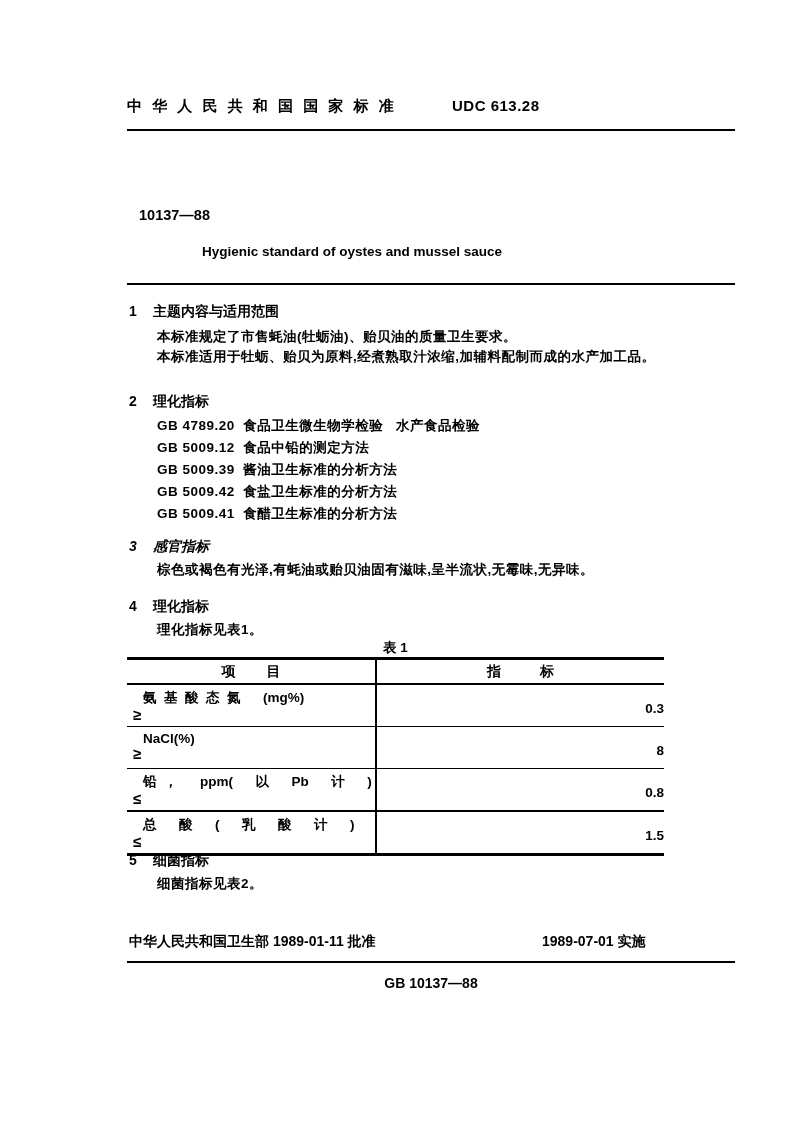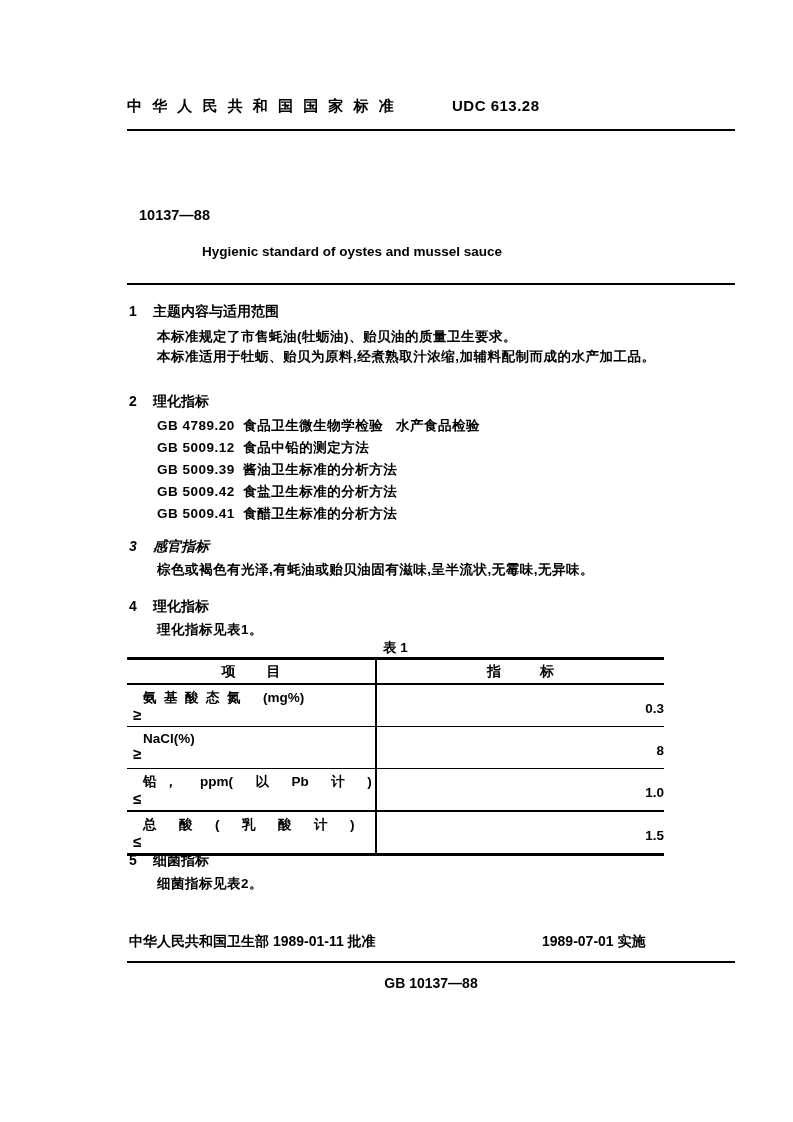--- a/index.html
+++ b/index.html
@@ -113,21 +113,21 @@
         <div class="item-line">NaCl(%)</div>
         <div class="sym-line">≥</div>
       </div>
       <div class="t-c2">8</div>
     </div>
     <div class="t-row thick">
       <div class="t-c1">
         <div class="item-line">铅  ，      ppm(      以      Pb      计      )</div>
         <div class="sym-line">≤</div>
       </div>
-      <div class="t-c2">1.0</div>
+      <div class="t-c2">0.8</div>
     </div>
     <div class="t-row">
       <div class="t-c1">
         <div class="item-line">总      酸      (      乳      酸      计      )</div>
         <div class="sym-line">≤</div>
       </div>
       <div class="t-c2">1.5</div>
     </div>
   </div>
 

